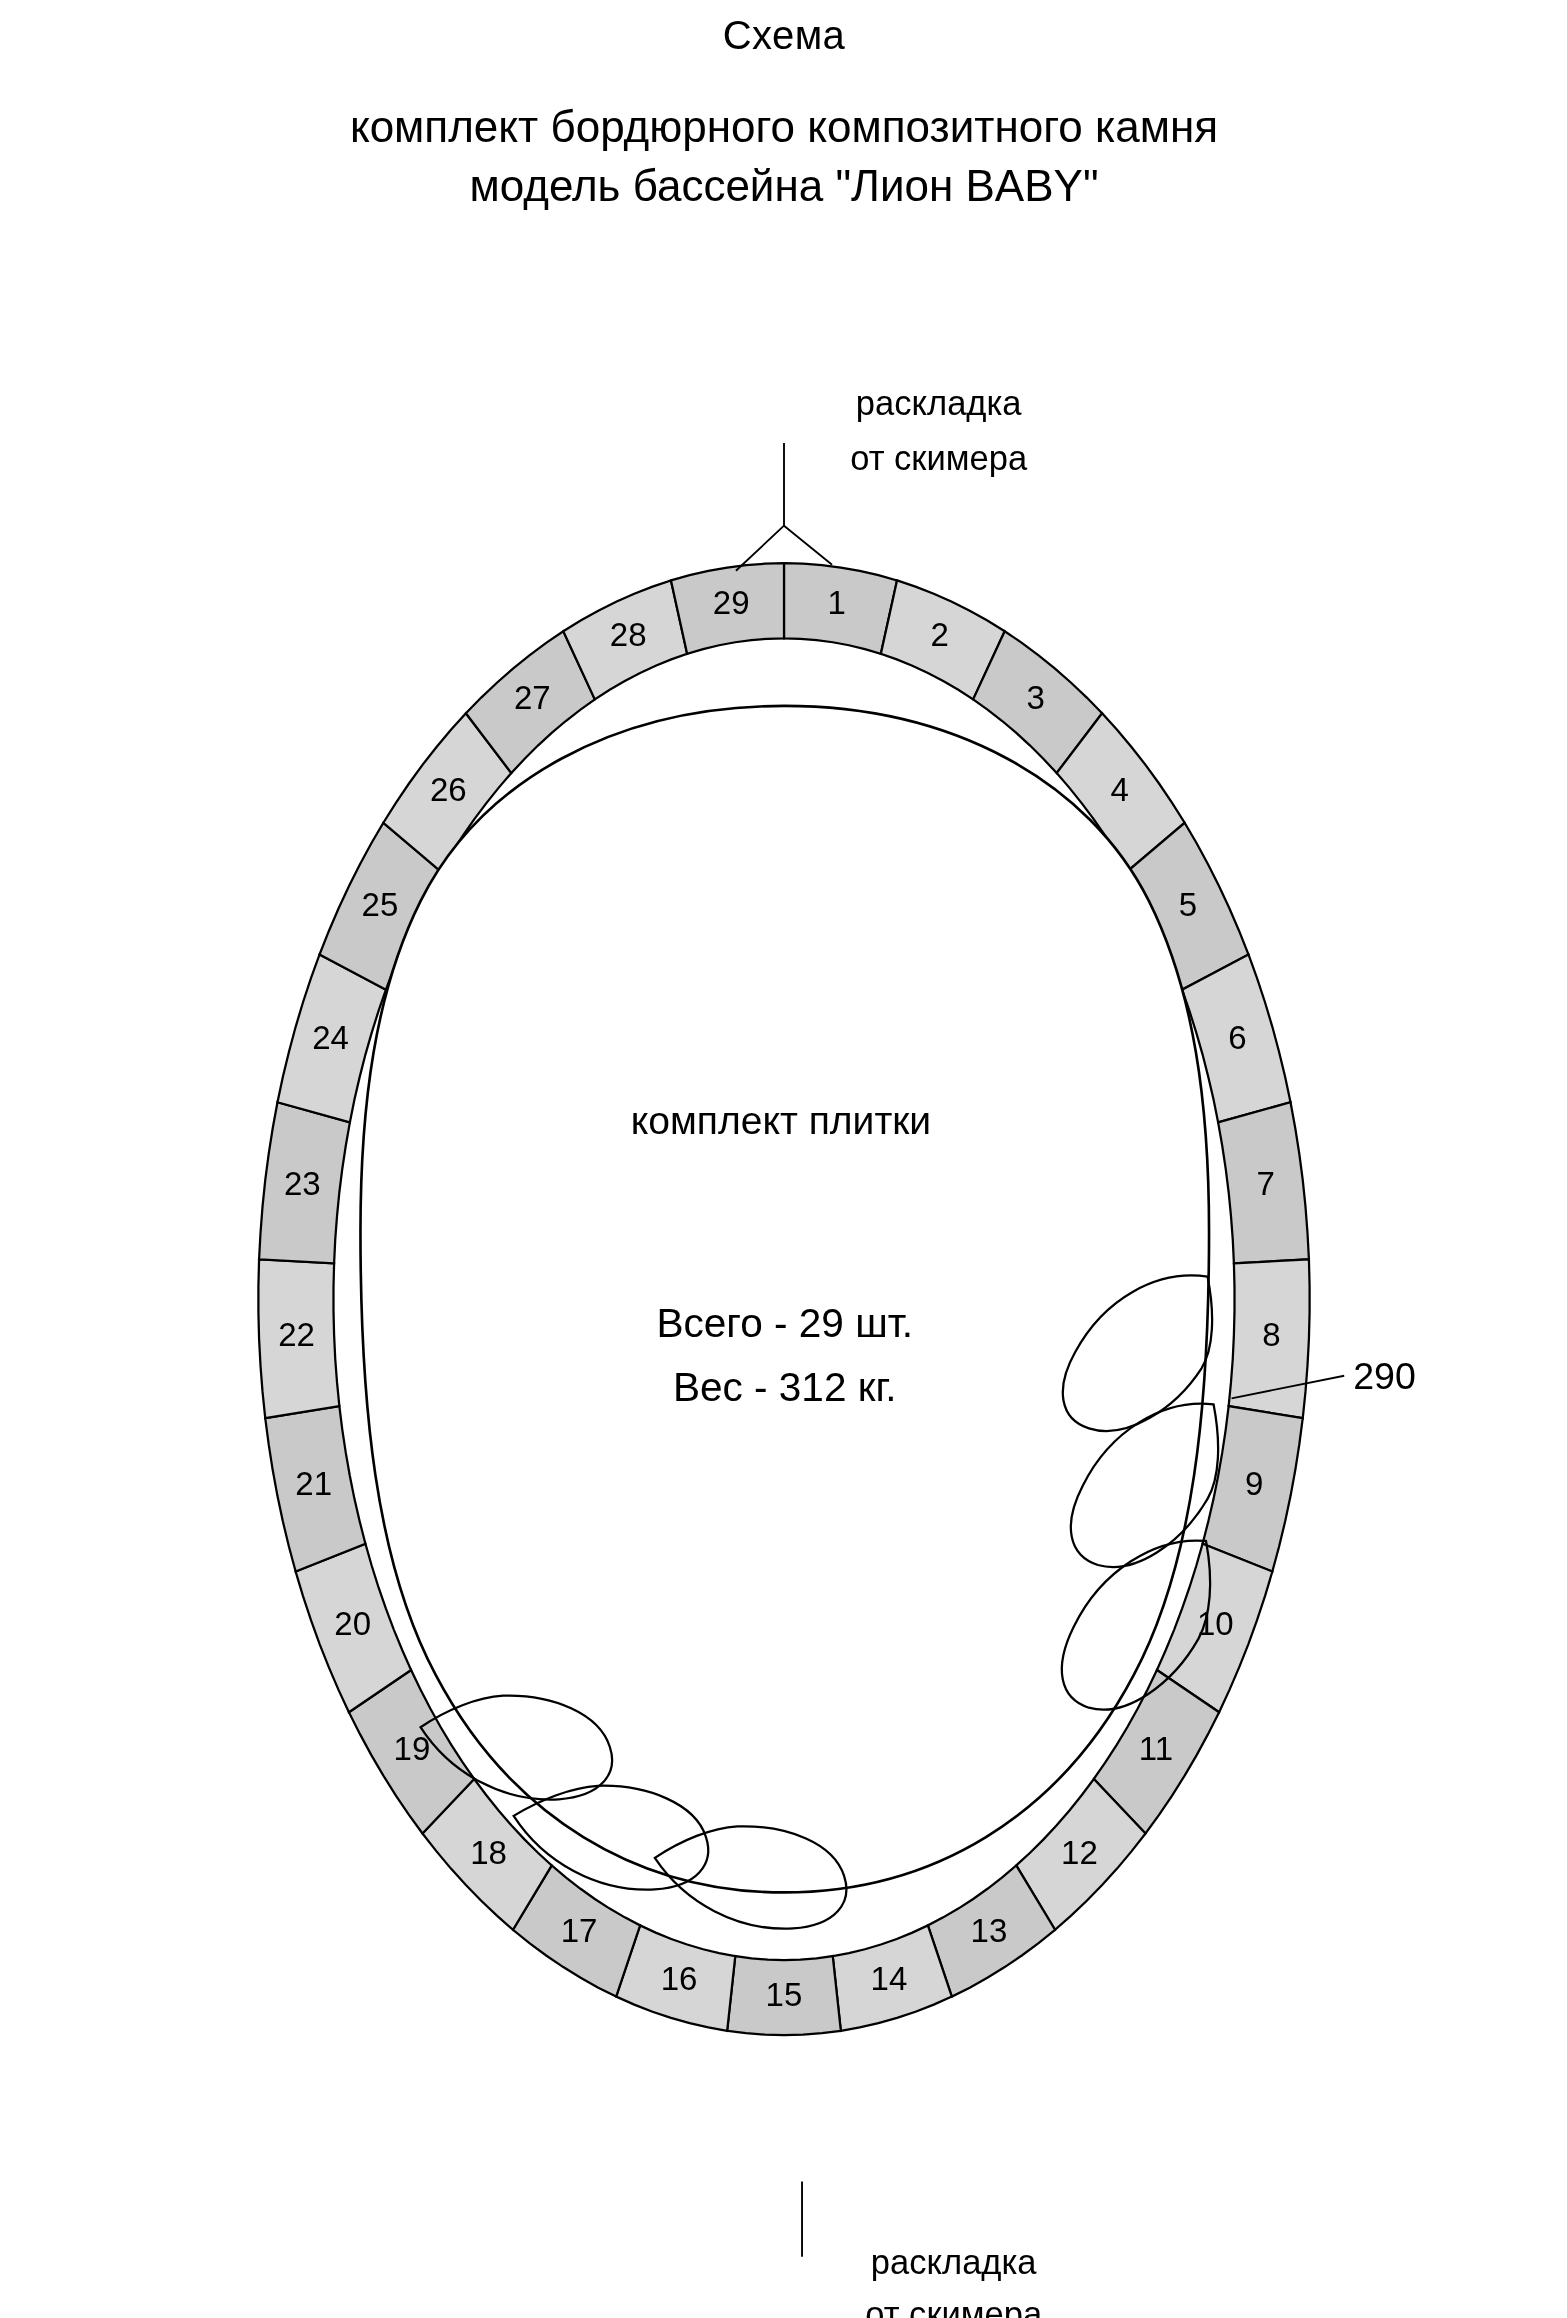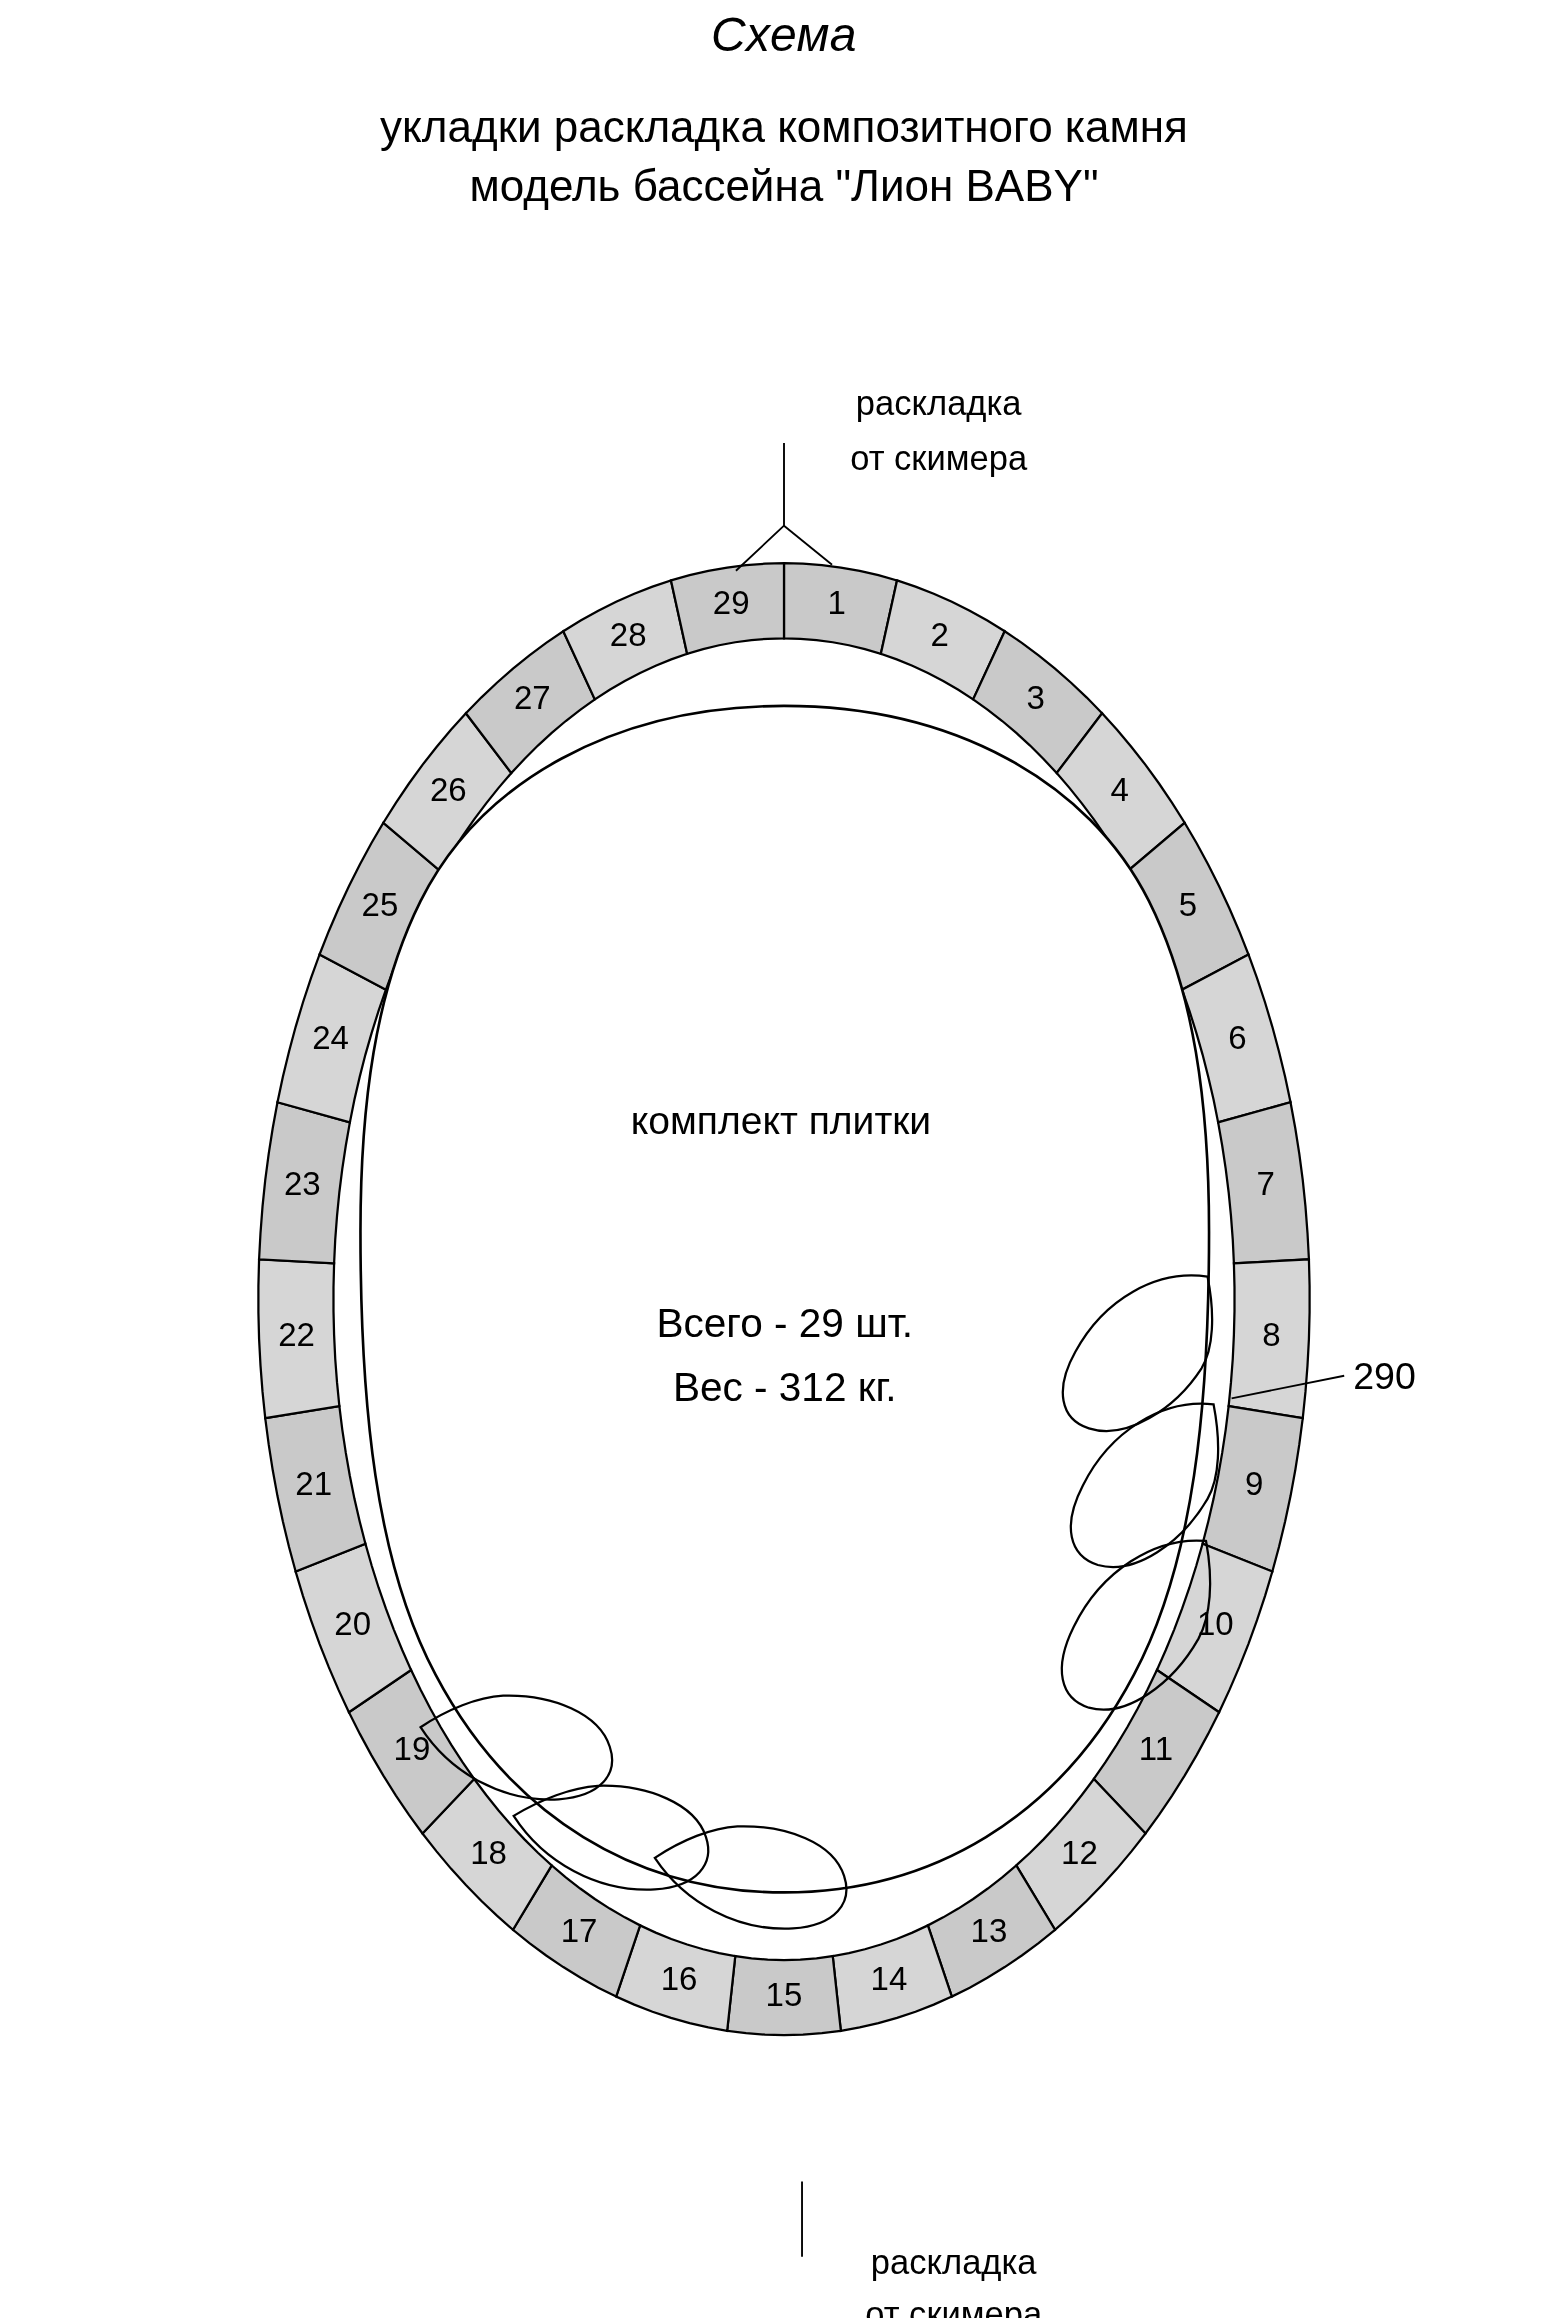--- a/index.html
+++ b/index.html
@@ -23,24 +23,23 @@
     height: 2319px;
   }
   .title-block {
     position: absolute;
     left: 0;
     top: 7.5px;
     width: 1568px;
     text-align: center;
   }
   .title-main {
-    font-size: 48px;
+    font-size: 40px;
     line-height: 54px;
     letter-spacing: 0.4px;
-    font-style: italic;
   }
   .title-sub {
     font-size: 44px;
     line-height: 59px;
     margin-top: 35px;
   }
   .title-sub div { white-space: nowrap; }
 
   svg#diagram {
     position: absolute;
@@ -105,21 +104,21 @@
   }
 </style>
 </head>
 <body>
 
 <div id="page">
 
   <div class="title-block">
     <div class="title-main">Схема</div>
     <div class="title-sub">
-      <div>укладки раскладка композитного камня</div>
+      <div>комплект бордюрного композитного камня</div>
       <div>модель бассейна "Лион BABY"</div>
     </div>
   </div>
 
   <svg id="diagram" viewBox="0 0 2088 3088">
 
     <g id="tiles">
         <polygon points="1044.0,750.0 1069.3,750.6 1094.5,752.6 1119.7,755.7 1144.8,760.2 1169.7,765.9 1194.5,772.9 1173.0,870.6 1151.7,864.3 1130.4,859.2 1108.9,855.2 1087.3,852.3 1065.7,850.6 1044.0,850.0" class="tile-poly"></polygon>
         <text x="1114.3" y="805.5" class="tile-num">1</text>
         <polygon points="1194.5,772.9 1219.1,781.1 1243.4,790.6 1267.5,801.3 1291.3,813.2 1314.8,826.3 1337.9,840.6 1295.9,931.3 1276.1,918.5 1256.0,906.8 1235.6,896.1 1214.9,886.5 1194.1,878.0 1173.0,870.6" class="tile-poly light"></polygon>

